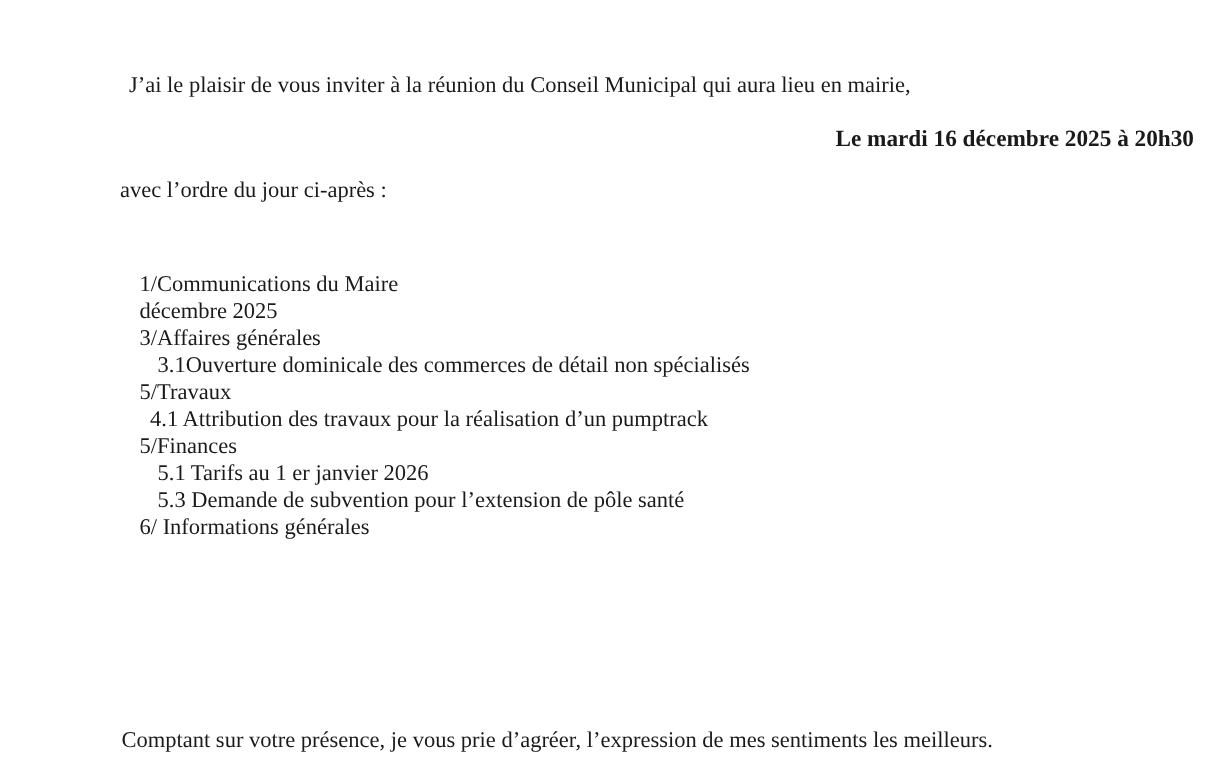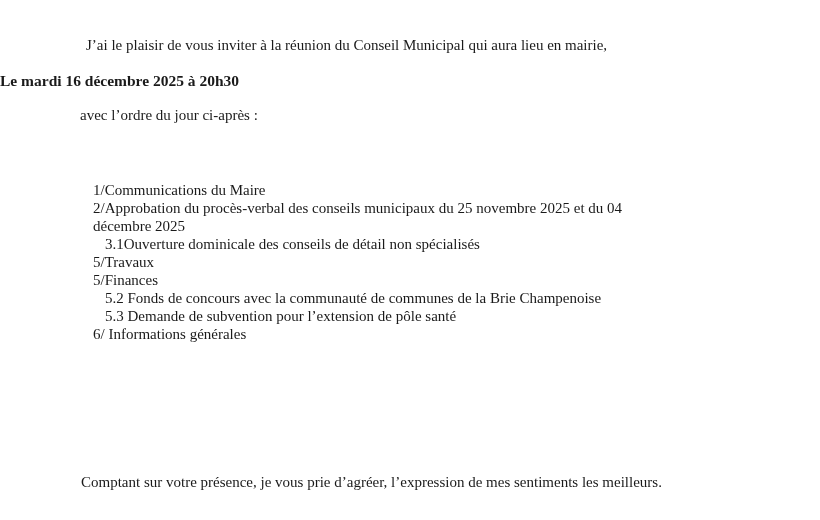--- a/index.html
+++ b/index.html
@@ -3,43 +3,44 @@
 <meta charset="utf-8">
 <style>
   html, body { margin: 0; padding: 0; }
   body {
     width: 820px; height: 520px; overflow: hidden;
     background: #ffffff;
     font-family: "Liberation Serif", serif;
     color: #1a1a1a;
     position: relative;
   }
-  .line { position: absolute; font-size: 15px; white-space: nowrap; line-height: 18px; }
+  .line { position: absolute; font-size: 15px; white-space: nowrap; line-height: 18px; margin-top: 12px; }
   .intro { left: 86px; top: 36px; }
-  .date { left: 0; width: 796px; text-align: left; top: 72px; font-weight: bold; font-size: 15.5px; }
+  .date { left: 0; width: 796px; text-align: right; top: 72px; font-weight: bold; font-size: 15.5px; }
   .ordre { left: 80px; top: 106px; }
   .agenda { position: absolute; left: 93px; top: 181px; font-size: 15px; line-height: 18px; }
   .agenda div { white-space: nowrap; }
   .sub1 { padding-left: 12px; }
   .sub2 { padding-left: 7px; }
   .sub3 { padding-left: 12px; }
   .closing { left: 81px; top: 473px; }
 </style>
 </head>
 <body>
 
 <div class="line intro">J’ai le plaisir de vous inviter à la réunion du Conseil Municipal qui aura lieu en mairie,</div>
 <div class="line date">Le mardi 16 décembre 2025 à 20h30</div>
 <div class="line ordre">avec l’ordre du jour ci-après :</div>
 
 <div class="agenda">
   <div>1/Communications du Maire</div>
-  <div>2/Approbation du procès-verbal des conseils municipaux du 25 novembre 2025 et du 04</div>
   <div>décembre 2025</div>
-  <div class="sub1">3.1Ouverture dominicale des conseils de détail non spécialisés</div>
+  <div>3/Affaires générales</div>
+  <div class="sub1">3.1Ouverture dominicale des commerces de détail non spécialisés</div>
   <div>5/Travaux</div>
+  <div class="sub2">4.1 Attribution des travaux pour la réalisation d’un pumptrack</div>
   <div>5/Finances</div>
-  <div class="sub3">5.2 Fonds de concours avec la communauté de communes de la Brie Champenoise</div>
+  <div class="sub3">5.1 Tarifs au 1 er janvier 2026</div>
   <div class="sub3">5.3 Demande de subvention pour l’extension de pôle santé</div>
   <div>6/ Informations générales</div>
 </div>
 
 <div class="line closing">Comptant sur votre présence, je vous prie d’agréer, l’expression de mes sentiments les meilleurs.</div>
 
 </body></html>

